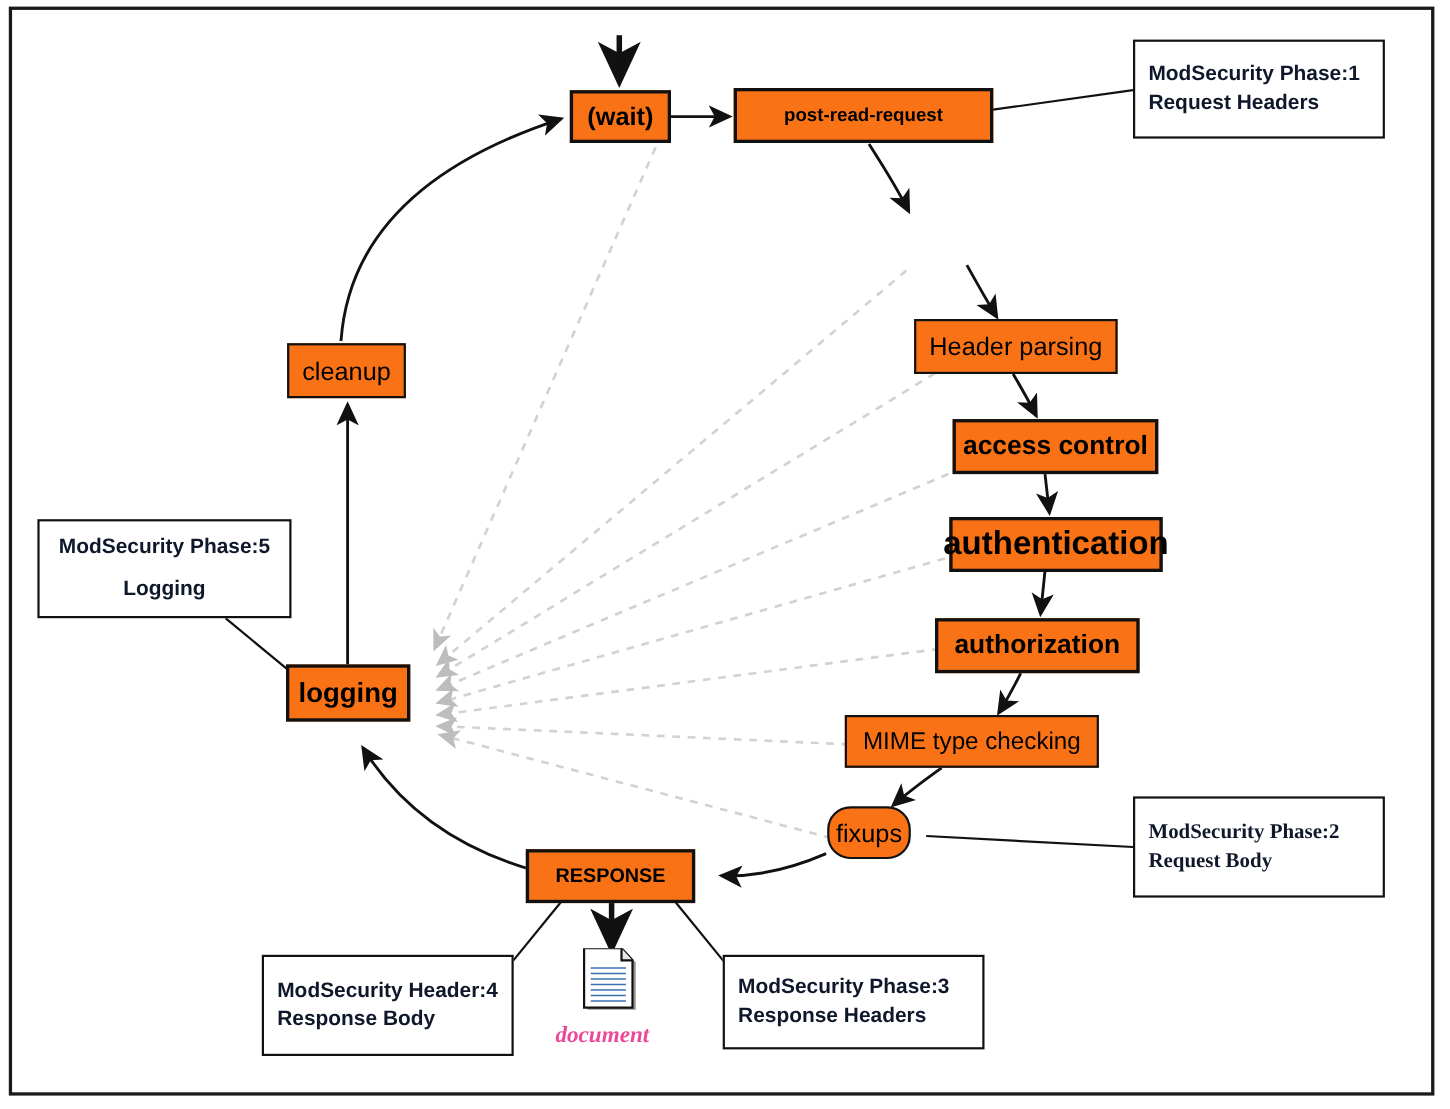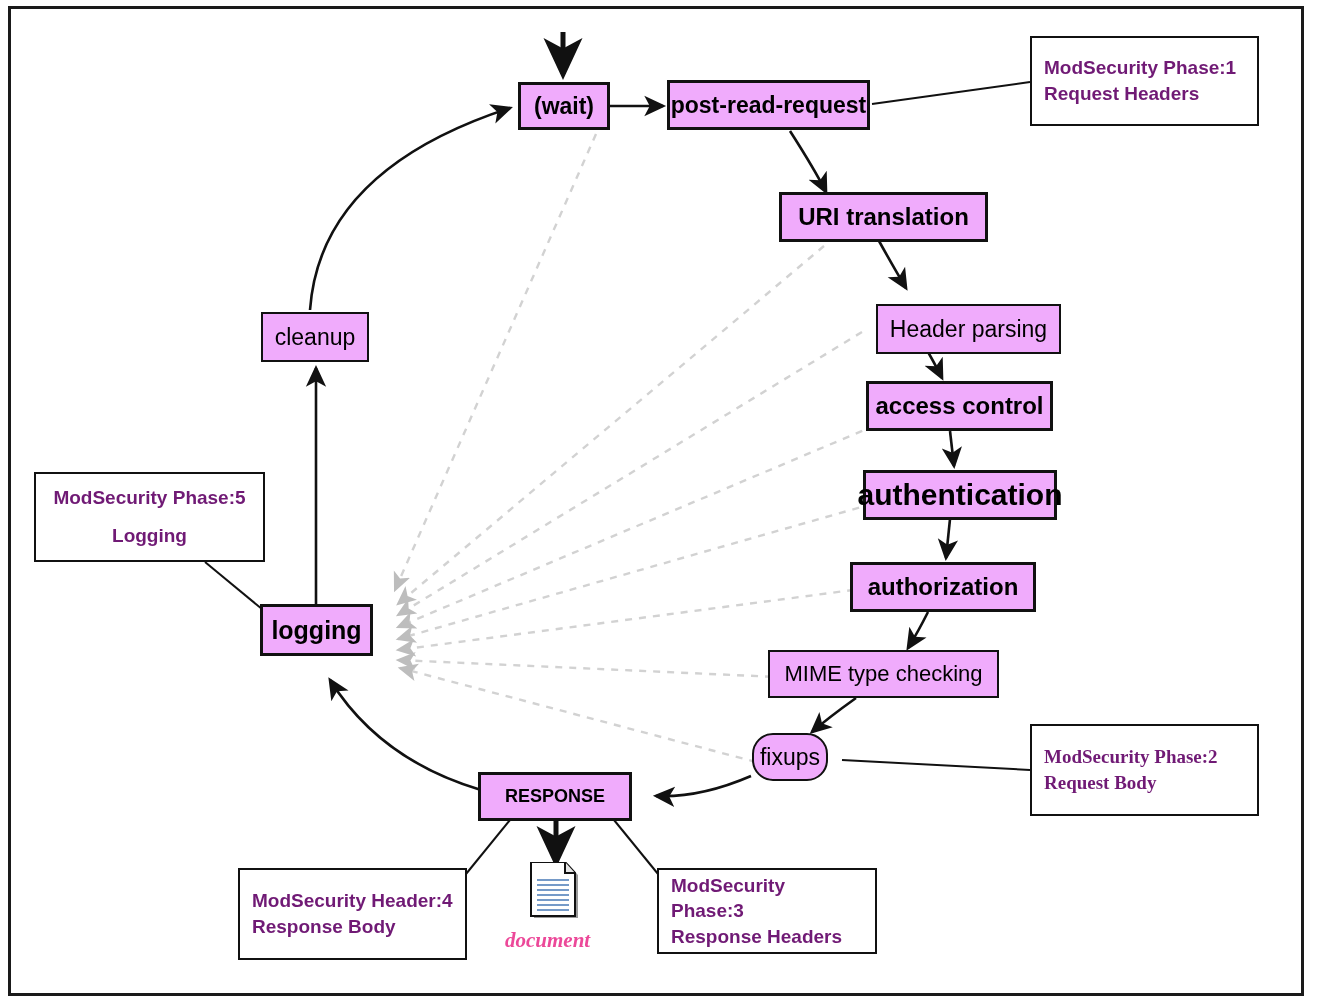--- a/index.html
+++ b/index.html
@@ -31,21 +31,21 @@
     position: absolute;
     left: 0;
     top: 0;
     width: 1318px;
     height: 1008px;
     pointer-events: none;
   }
   .node {
     position: absolute;
     box-sizing: border-box;
-    background: #f0abfc;
+    background: #f97316;
     border: 2px solid #111111;
     display: flex;
     align-items: center;
     justify-content: center;
     text-align: center;
     color: #000000;
     font-family: "Liberation Sans", sans-serif;
     line-height: 1.05;
     white-space: nowrap;
   }
@@ -54,21 +54,21 @@
     border-width: 3px;
   }
   .note {
     position: absolute;
     box-sizing: border-box;
     background: #ffffff;
     border: 2px solid #111111;
     display: flex;
     flex-direction: column;
     justify-content: center;
-    color: #701a75;
+    color: #0f172a;
     font-weight: bold;
     font-size: 19px;
     line-height: 1.35;
     padding: 6px 12px;
     font-family: "Liberation Sans", sans-serif;
   }
   .note.center { align-items: center; text-align: center; gap: 12px; }
   .note.left { align-items: flex-start; text-align: left; }
   .doc-icon {
     position: absolute;
@@ -141,29 +141,26 @@
     <path d="M1030,770 L842,760" stroke="#111111" stroke-width="2" fill="none"></path>
     <path d="M658,874 L614,820" stroke="#111111" stroke-width="2" fill="none"></path>
     <path d="M466,874 L510,820" stroke="#111111" stroke-width="2" fill="none"></path>
     <path d="M205,562 L268,614" stroke="#111111" stroke-width="2" fill="none"></path>
   </svg>
 
   <div class="node bold" style="left:518px; top:82px; width:92px; height:48px; font-size:23px;">
     <span>(wait)</span>
   </div>
 
-  <div class="node bold" style="left:667px; top:80px; width:203px; height:50px; font-size:23px;">
+  <div class="node bold" style="left:667px; top:80px; width:236px; height:50px; font-size:17px;">
     <span>post-read-request</span>
   </div>
 
-  <div class="node bold" style="left:779px; top:192px; width:209px; height:50px; font-size:24px;">
-    <span>URI translation</span>
-  </div>
-
-  <div class="node" style="left:831px; top:304px; width:185px; height:50px; font-size:23px;margin-left:45px;">
+
+  <div class="node" style="left:831px; top:290px; width:185px; height:50px; font-size:23px;">
     <span>Header parsing</span>
   </div>
 
   <div class="node bold" style="left:866px; top:381px; width:187px; height:50px; font-size:24px;">
     <span>access control</span>
   </div>
 
   <div class="node bold" style="left:863px; top:470px; width:194px; height:50px; font-size:30px;">
     <span>authentication</span>
   </div>
@@ -211,21 +208,21 @@
   <div class="note left" style="left:1030px; top:36px; width:229px; height:90px;">
     <span>ModSecurity Phase:1</span>
     <span>Request Headers</span>
   </div>
 
   <div class="note left" style="left:1030px; top:724px; width:229px; height:92px;font-family:Liberation Serif, serif;">
     <span>ModSecurity Phase:2</span>
     <span>Request Body</span>
   </div>
 
-  <div class="note left" style="left:657px; top:868px; width:220px; height:86px;">
+  <div class="note left" style="left:657px; top:868px; width:238px; height:86px;">
     <span>ModSecurity Phase:3</span>
     <span>Response Headers</span>
   </div>
 
   <div class="note left" style="left:238px; top:868px; width:229px; height:92px;">
     <span>ModSecurity Header:4</span>
     <span>Response Body</span>
   </div>
 
   <div class="note center" style="left:34px; top:472px; width:231px; height:90px;">

